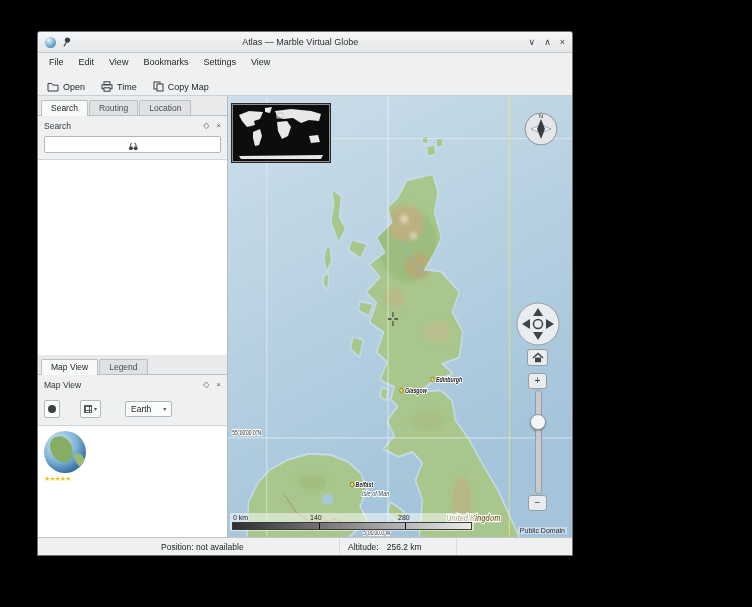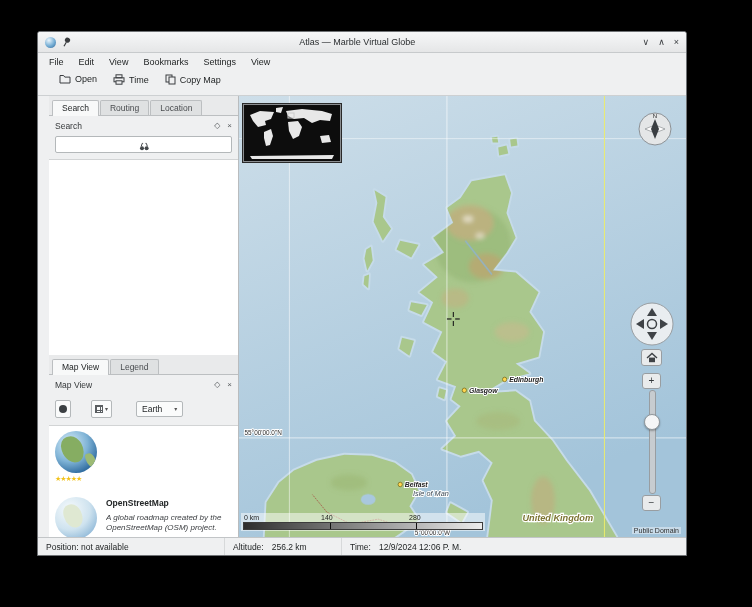--- a/index.html
+++ b/index.html
@@ -1,37 +1,37 @@
 <!DOCTYPE html>
 <html><head>
 <meta charset="utf-8">
 <style>
   html,body{margin:0;padding:0;}
   body{width:752px;height:607px;background:#000;font-family:"Liberation Sans",sans-serif;-webkit-font-smoothing:antialiased;}
   .screen{position:relative;width:752px;height:607px;background:#000;overflow:hidden;}
-  .window{position:absolute;left:37px;top:31px;width:650px;height:525px;background:#eff0f1;border:1px solid #6f7275;border-radius:3px 3px 0 0;box-shadow:0 8px 22px rgba(0,0,0,.65);display:flex;flex-direction:column;box-sizing:border-box;overflow:hidden;}
+  .window{position:absolute;left:37px;top:31px;width:536px;height:525px;background:#eff0f1;border:1px solid #6f7275;border-radius:3px 3px 0 0;box-shadow:0 8px 22px rgba(0,0,0,.65);display:flex;flex-direction:column;box-sizing:border-box;overflow:hidden;}
 
   
   .titlebar{flex:0 0 20px;background:linear-gradient(#f6f7f8,#e5e6e7);border-bottom:1px solid #c7cacc;display:flex;align-items:center;padding:0 7px;gap:6px;}
   .app-icon{width:11px;height:11px;border-radius:50%;background:radial-gradient(circle at 35% 30%,#eaf5fc,#74add4 55%,#2c6496);flex:0 0 auto;}
   .pin-wrap{width:10px;height:12px;flex:0 0 auto;display:flex;align-items:center;}
   .titlebar .title{flex:1;text-align:center;font-size:9px;color:#2b2e30;}
   .win-btns{display:flex;gap:9px;font-size:9px;color:#3a3d40;flex:0 0 auto;}
   .win-btns span{cursor:default;line-height:1;}
 
   
   .menubar{flex:0 0 18px;display:flex;align-items:center;gap:1px;padding:0 4px;font-size:9px;color:#232627;}
   .menu-item{padding:2px 7px;border-radius:2px;}
 
   
-  .toolbar{flex:0 0 24px;display:flex;align-items:flex-start;gap:6px;padding:0 16px;border-bottom:1px solid #cdd0d2;}
+  .toolbar{flex:0 0 24px;display:flex;align-items:flex-end;gap:6px;padding:0 4px;border-bottom:1px solid #cdd0d2;}
   .tb-btn{display:flex;align-items:center;gap:4px;font-size:9px;color:#232627;background:none;border:none;padding:3px 5px;font-family:inherit;}
   .tb-icon{display:flex;align-items:center;}
 
-  .content{flex:1;display:flex;min-height:0;margin-left:11px;}
+  .content{flex:1;display:flex;min-height:0;}
 
   
   .sidebar{flex:0 0 190px;display:flex;flex-direction:column;background:#eff0f1;border-right:1px solid #b9bcbe;min-height:0;box-sizing:border-box;}
   .tabbar{flex:0 0 17px;display:flex;align-items:flex-end;gap:1px;padding:2px 3px 0;background:#e9eaeb;border-bottom:1px solid #bcbfc1;}
   .tab{font-size:8.5px;padding:2px 9px;border:1px solid #bcbfc1;border-bottom:none;border-radius:2px 2px 0 0;background:#dfe1e2;color:#4a4d50;line-height:1.2;}
   .tab.active{background:#f8f9f9;color:#232627;position:relative;top:1px;padding-bottom:3px;}
 
   .search-docker{flex:1;display:flex;flex-direction:column;min-height:0;}
   .docker-header{flex:0 0 16px;display:flex;align-items:center;font-size:8.5px;color:#35383a;padding:2px 6px 0;}
   .dh-title{flex:1;}
@@ -221,30 +221,20 @@
               <span class="chev">▾</span>
             </span>
           </div>
           <div class="theme-list">
             <div class="theme-item">
               <div class="thumb-col">
                 <div class="thumb atlas"></div>
                 <div class="stars">★★★★★</div>
               </div>
             </div>
-            <div class="theme-item">
-              <div class="thumb-col">
-                <div class="thumb osm"></div>
-
-              </div>
-              <div class="theme-text">
-                <div class="theme-name">OpenStreetMap</div>
-                <div class="theme-desc">A global roadmap created by the OpenStreetMap (OSM) project.</div>
-              </div>
-            </div>
           </div>
         </div>
       </div>
 
       <div class="map">
         <svg class="geo" viewBox="0 0 488 445" preserveAspectRatio="none">
           <defs>
             <linearGradient id="sea" x1="0" y1="0" x2="0.4" y2="1">
               <stop offset="0" stop-color="#cddee9"></stop>
                 <stop offset="1" stop-color="#a3c4da"></stop>
@@ -378,20 +368,16 @@
     </div>
 
     <div class="statusbar">
       <span class="sb-cell sb-pos">
         <span>Position: not available</span>
       </span>
       <span class="sb-cell sb-alt">
         <span>Altitude:</span>
         <span>256.2 km</span>
       </span>
-      <span class="sb-cell sb-time">
-        <span>Time:</span>
-        <span>12/9/2024 12:06 P. M.</span>
-      </span>
     </div>
 
   </div>
 </div>
 
 </body></html>

